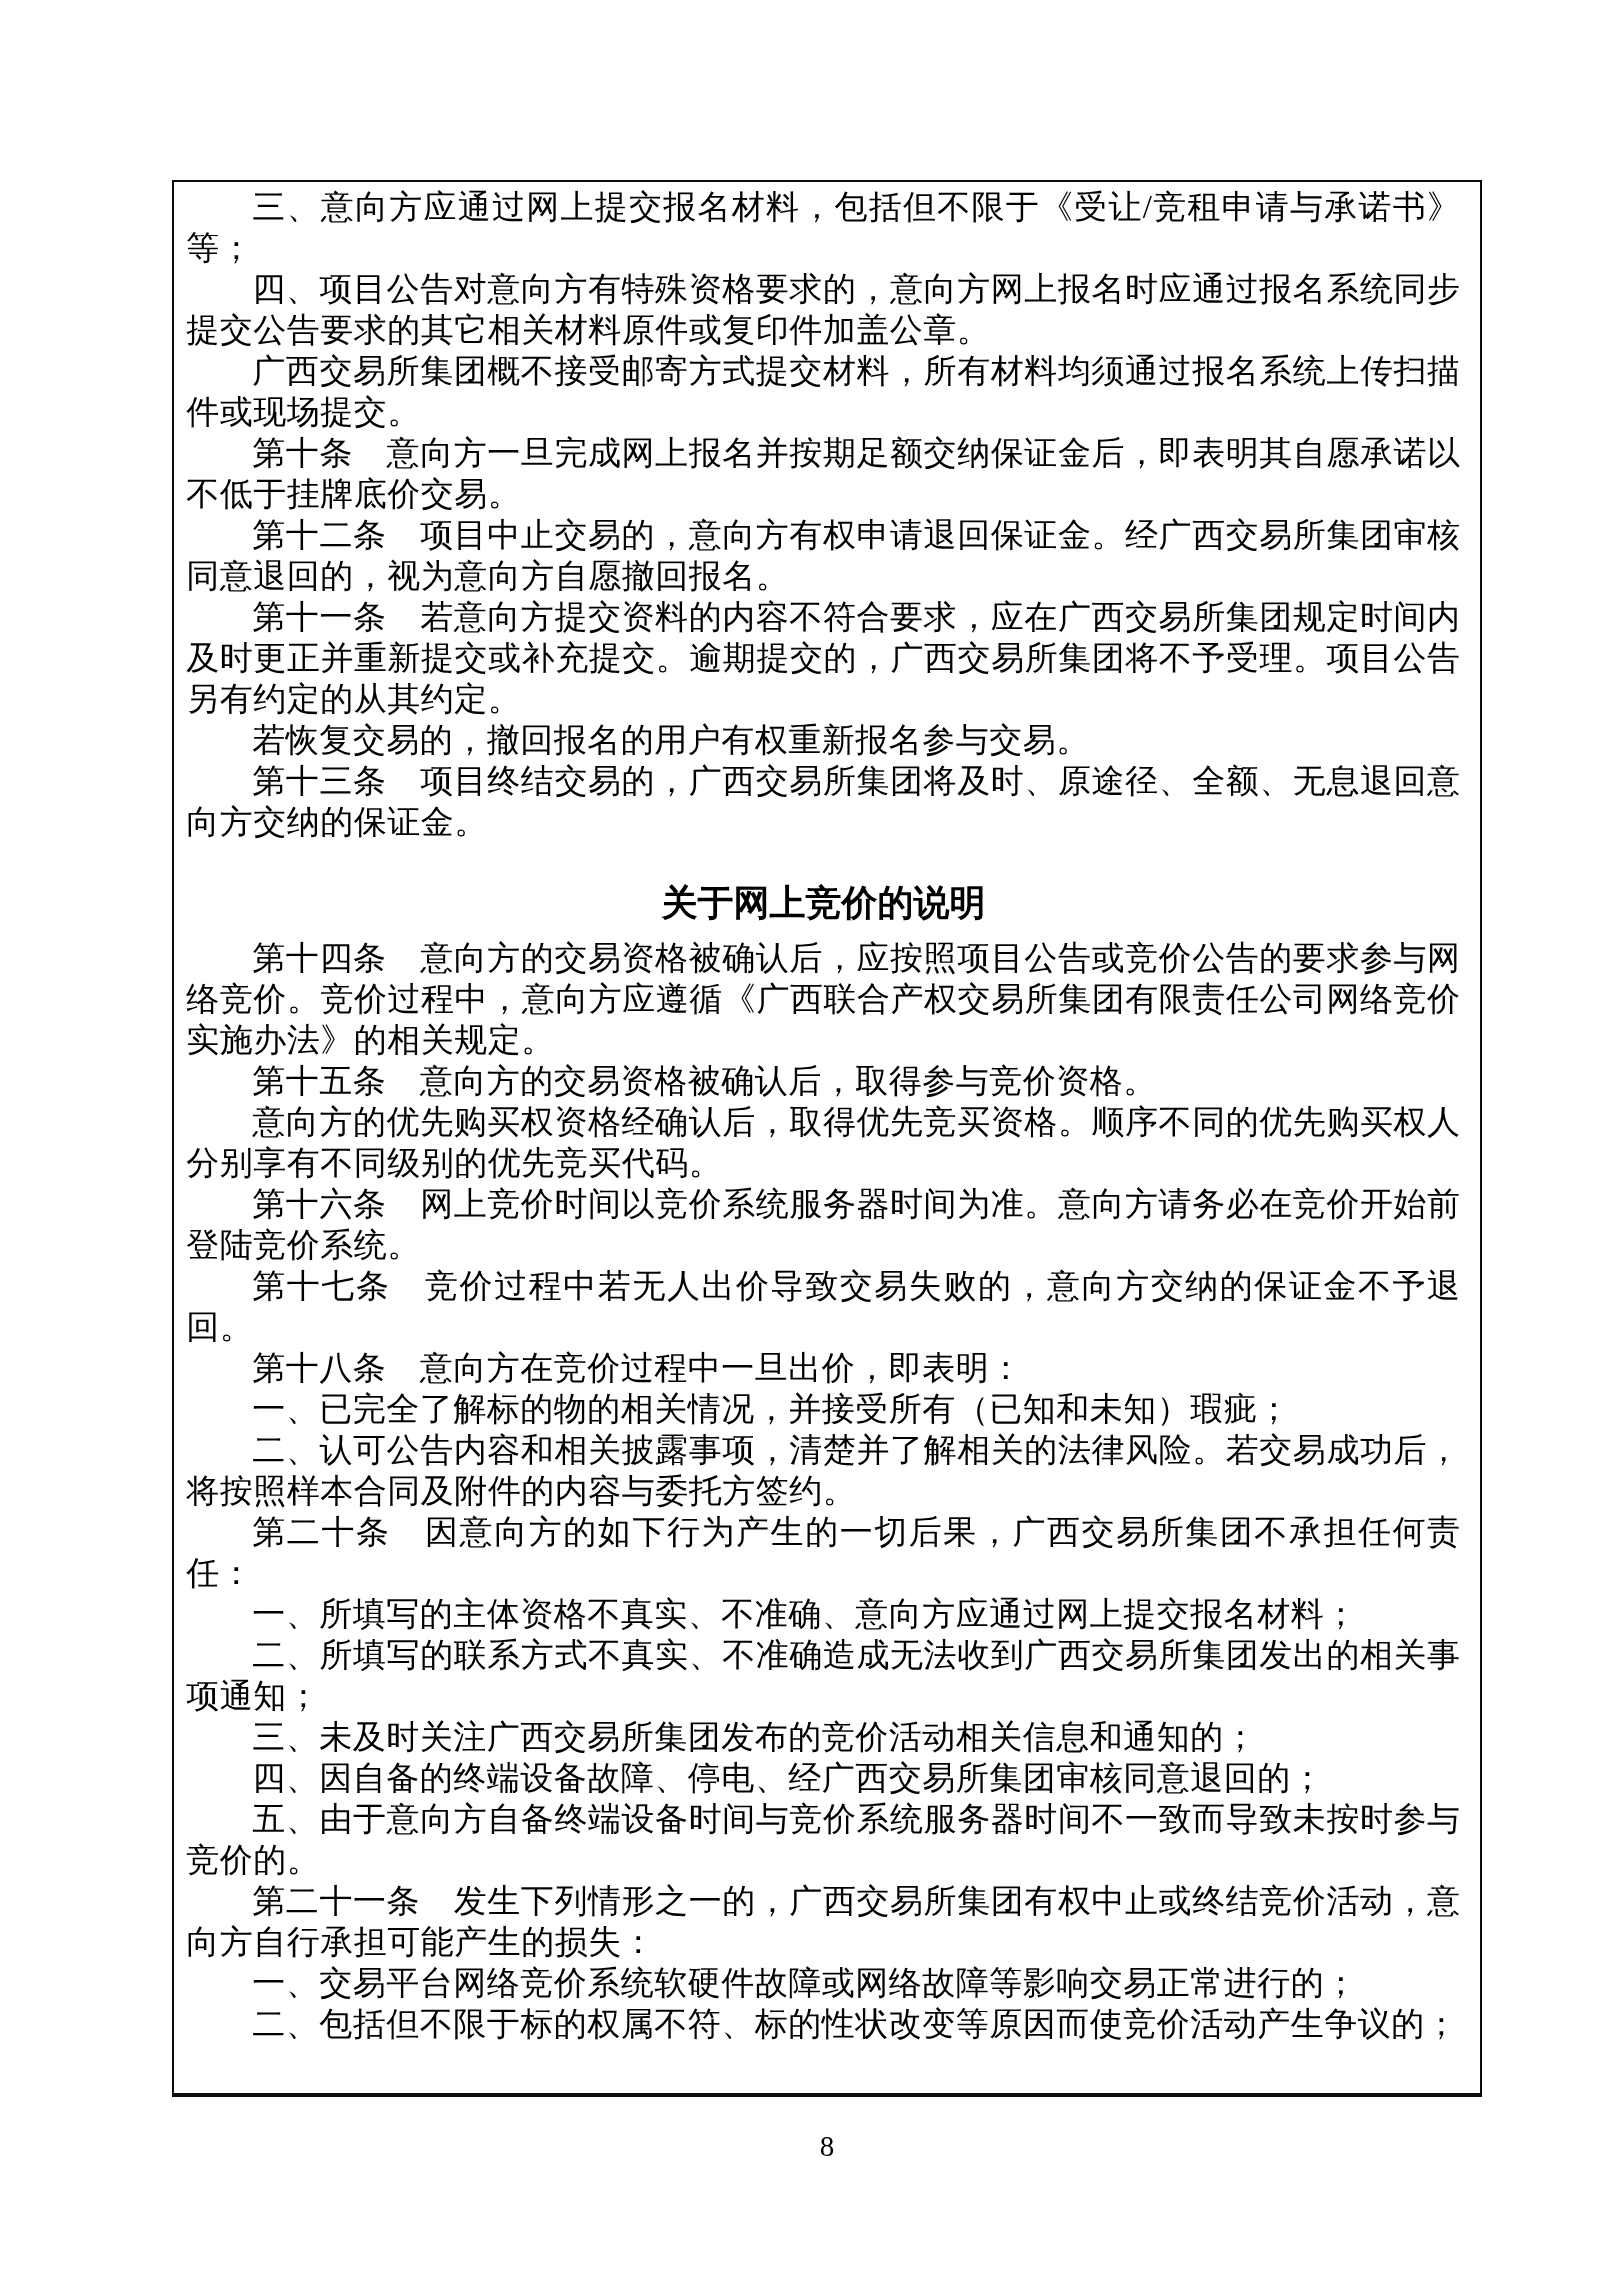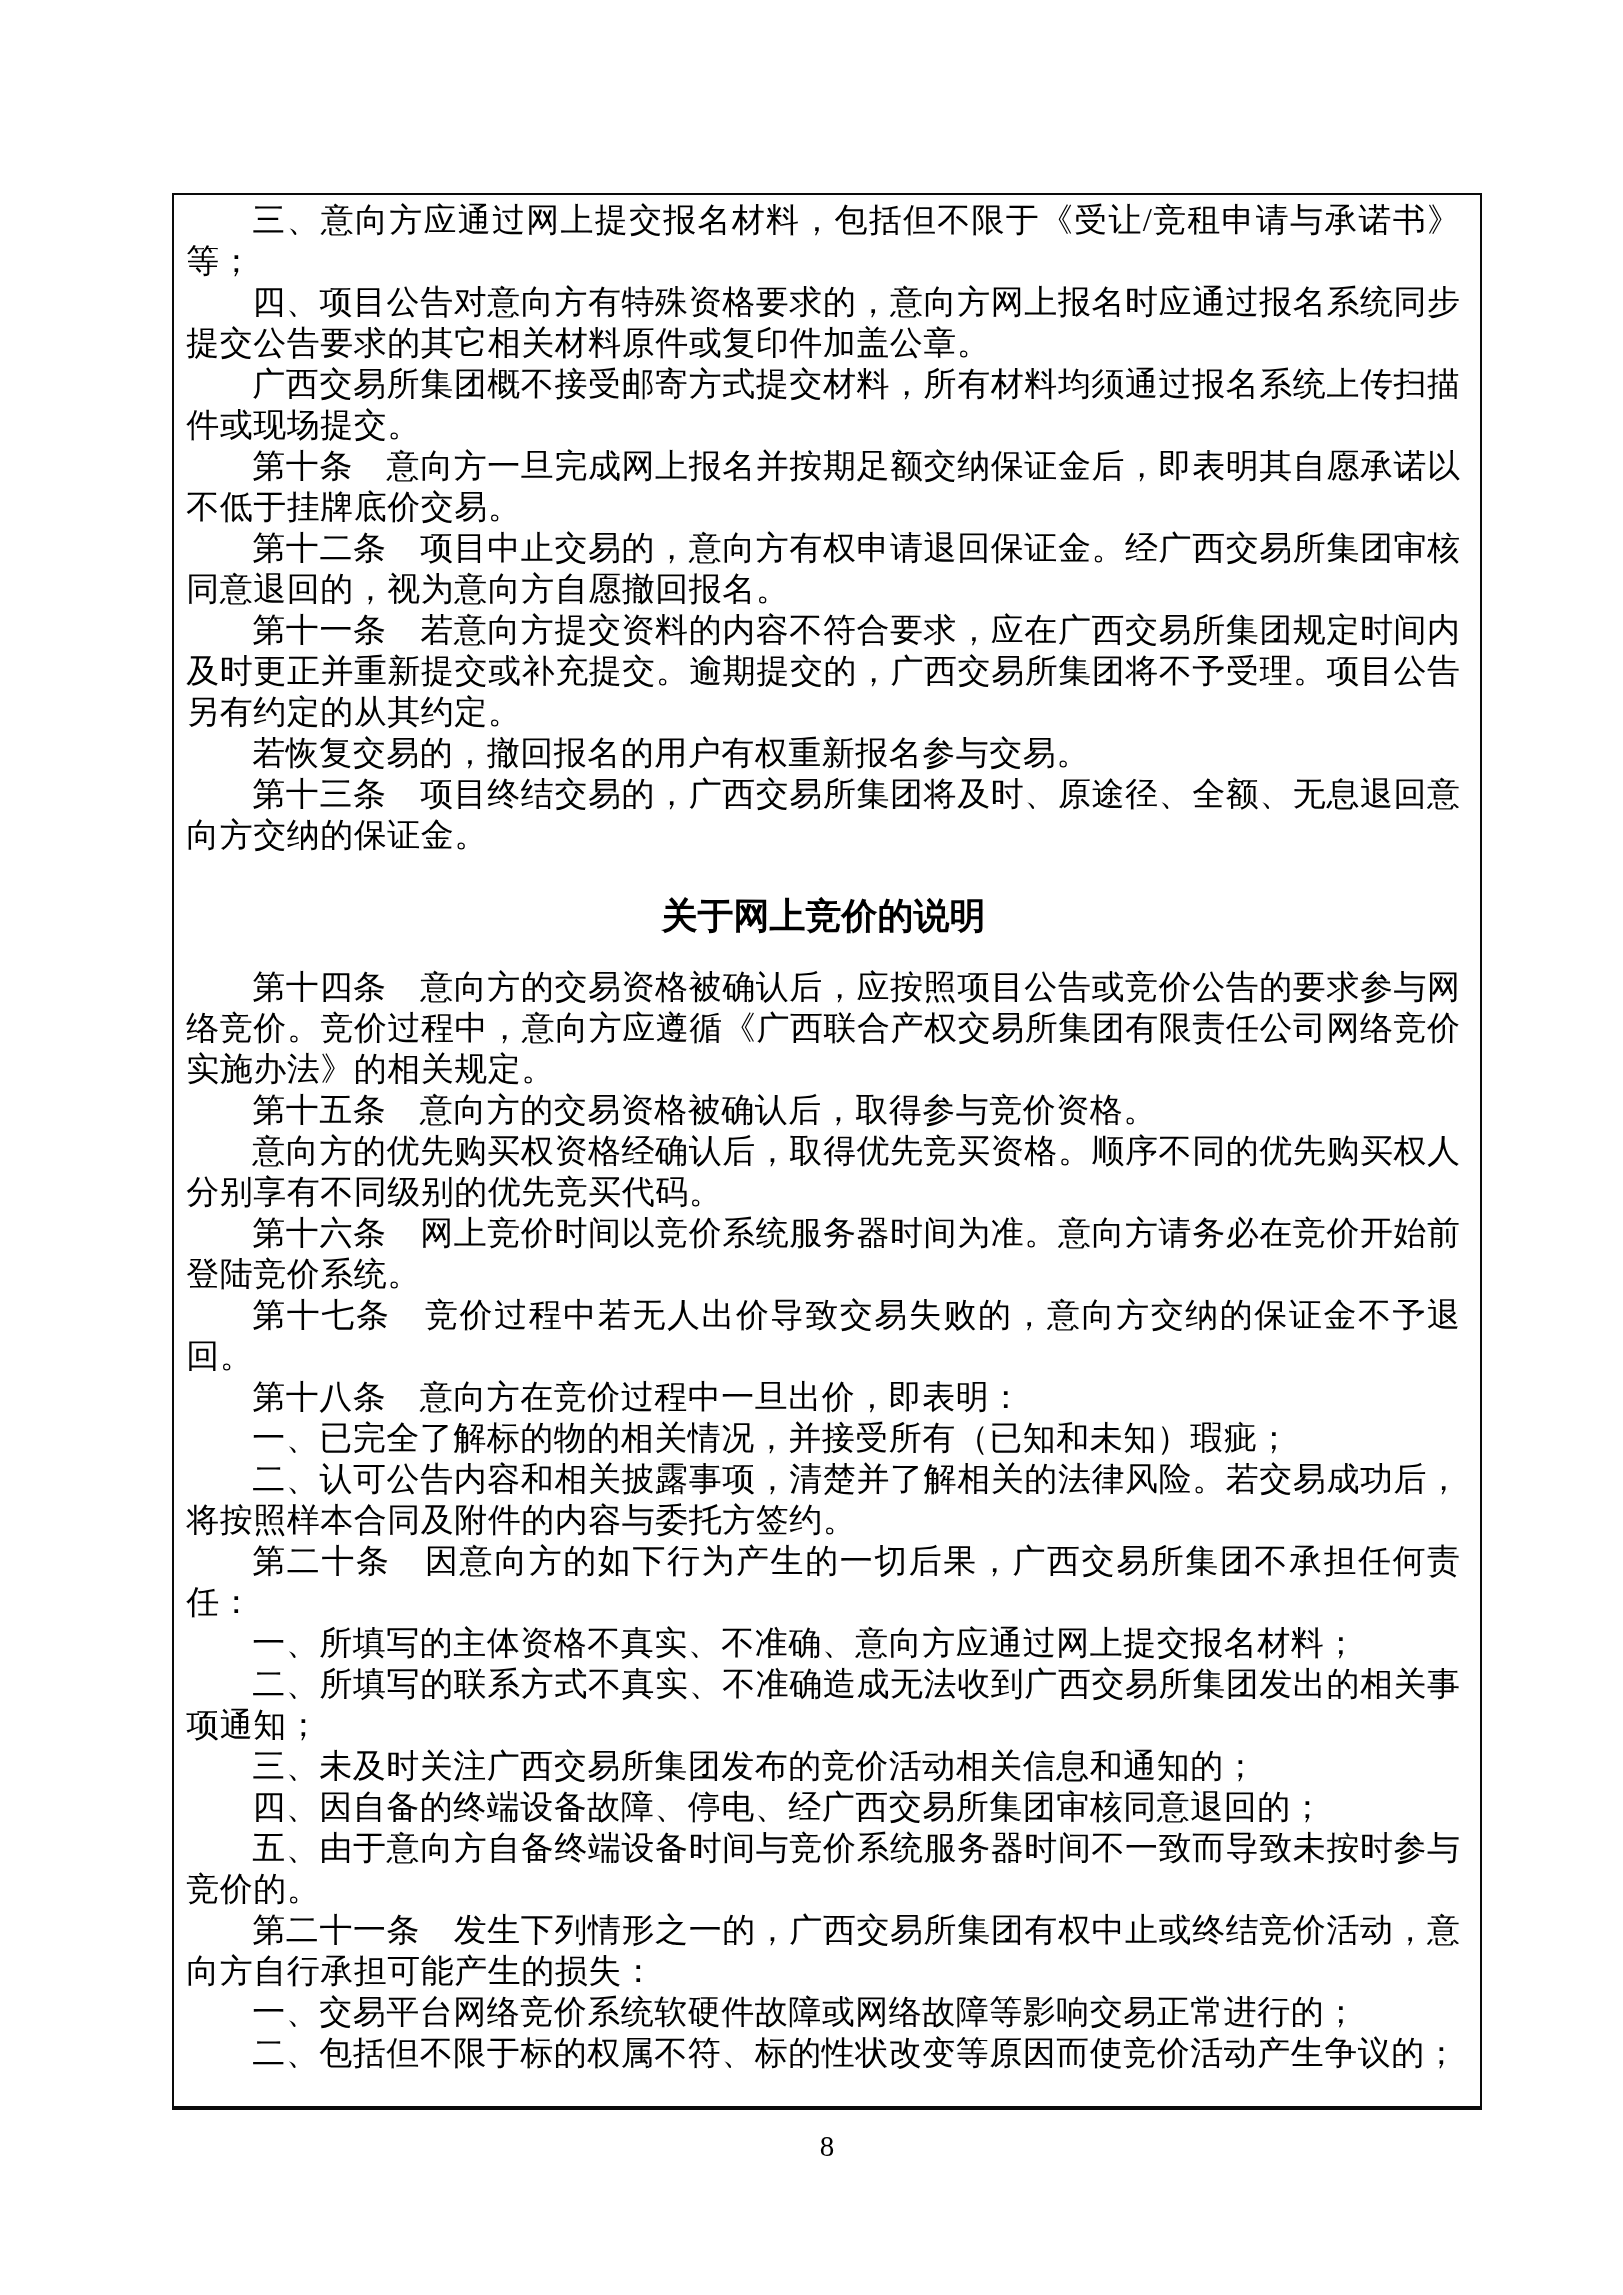--- a/index.html
+++ b/index.html
@@ -11,41 +11,41 @@
     position: relative;
     width: 1623px;
     height: 2295px;
     background: #ffffff;
     font-family: "Liberation Serif", "DejaVu Serif", serif;
     color: #000000;
   }
   .content-box {
     position: absolute;
     left: 172px;
-    top: 193px;
+    top: 180px;
     width: 1310px;
     height: 1917px;
     box-sizing: border-box;
     border: 2.6px solid #0a0a0a;
     border-bottom-width: 4.6px;
     padding: 5.1px 19.4px 0 12.3px;
     overflow: hidden;
   }
   .para {
     margin: 0;
     font-size: 33px;
     line-height: 41px;
     text-align: justify;
     text-justify: inter-ideograph;
     text-indent: 2em;
     letter-spacing: 0.5px;
     word-break: break-all;
   }
   .heading {
-    margin: 39px 0 29px 0;
+    margin: 39px 0 13px 0;
     font-size: 36px;
     line-height: 43px;
     font-weight: bold;
     text-align: center;
     text-indent: 0;
   }
   .footer {
     position: absolute;
     left: 172px;
     top: 2131px;

